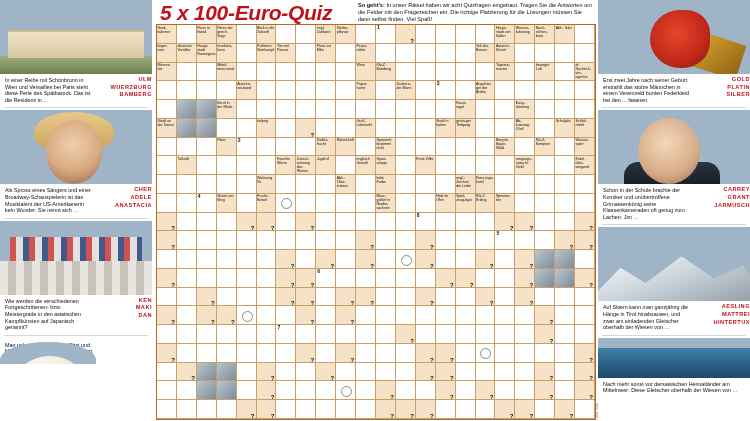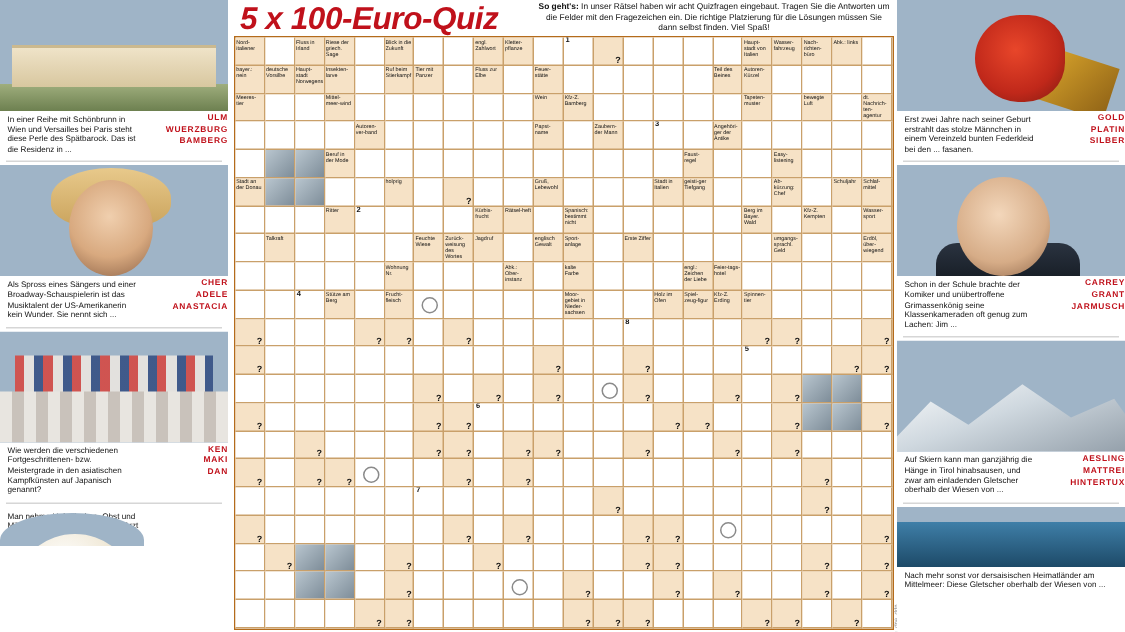--- a/index.html
+++ b/index.html
@@ -89,21 +89,21 @@
       background:linear-gradient(160deg,#ffffff 0%,#cfd8df 45%,#8e9aa5 100%);
       clip-path:polygon(0 100%,18% 30%,32% 62%,52% 6%,70% 52%,86% 26%,100% 100%);}
 
   .ph-lake{background:linear-gradient(#bcd9ee 0%,#8fb9d8 45%,#4f7f5a 46%,#2f5a38 100%);}
   .ph-lake:after{
       content:"";position:absolute;left:0;right:0;bottom:0;height:30px;
       background:linear-gradient(#3f7fa8,#1d4a68);}
 
   
   .puzzle-head{
-    position:relative;height:26px;background:#fff;text-align:center;
+    position:relative;height:26px;background:#fff;
   }
   .qtitle{
     position:absolute;left:8px;top:1px;
     font-size:21px;font-weight:bold;font-style:italic;color:#c0111b;
     letter-spacing:-.3px;
   }
   .qintro{
     position:absolute;left:206px;top:2px;width:236px;
     font-size:5.6px;line-height:7px;color:#111;
   }

